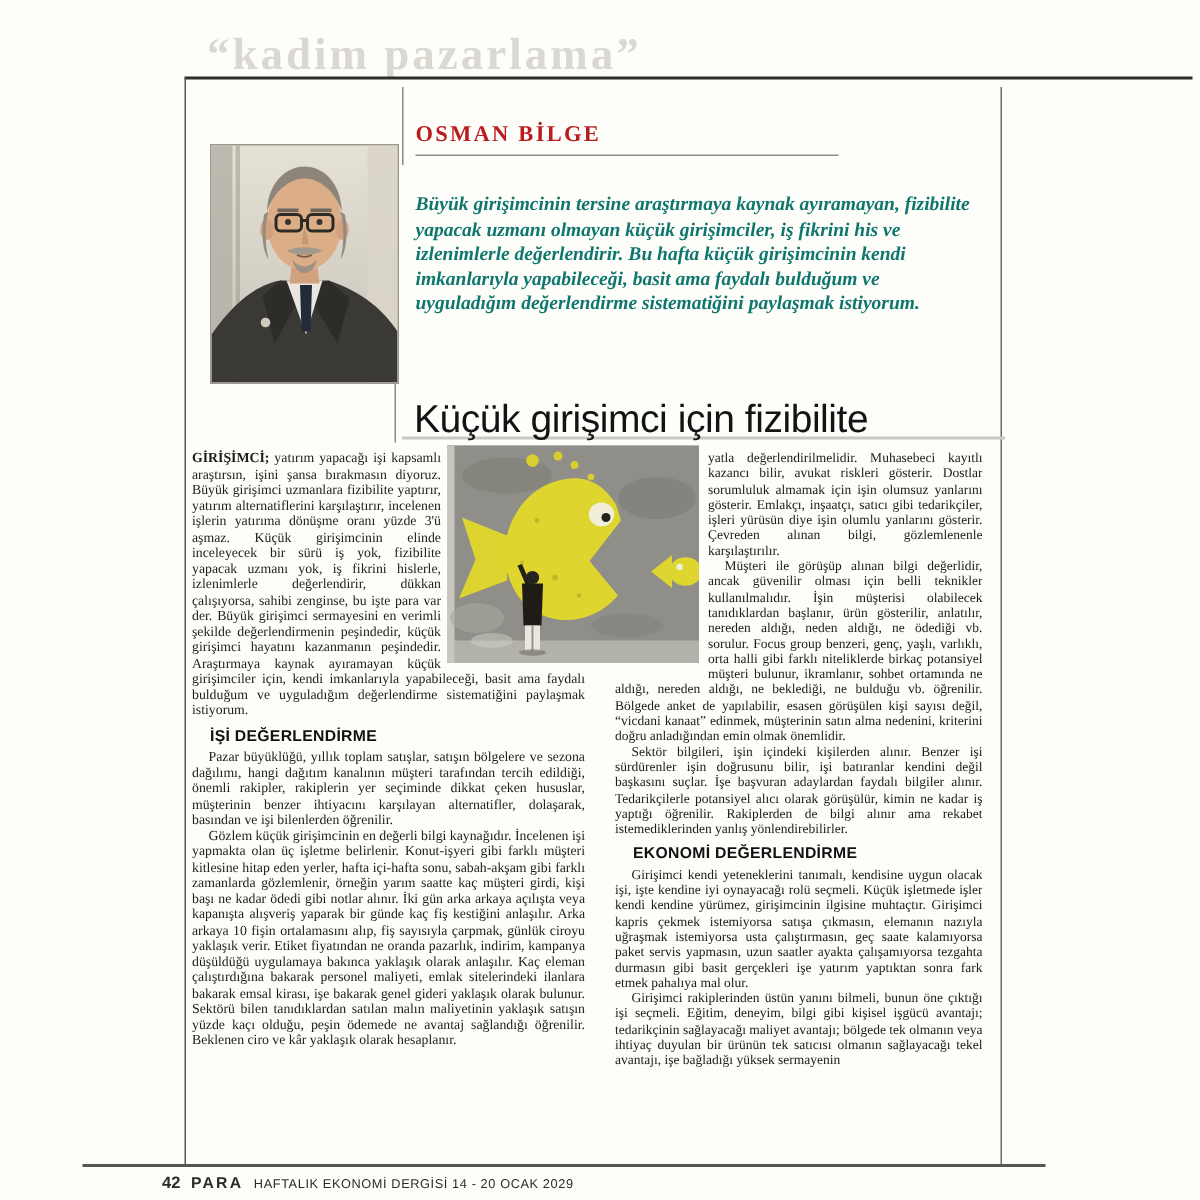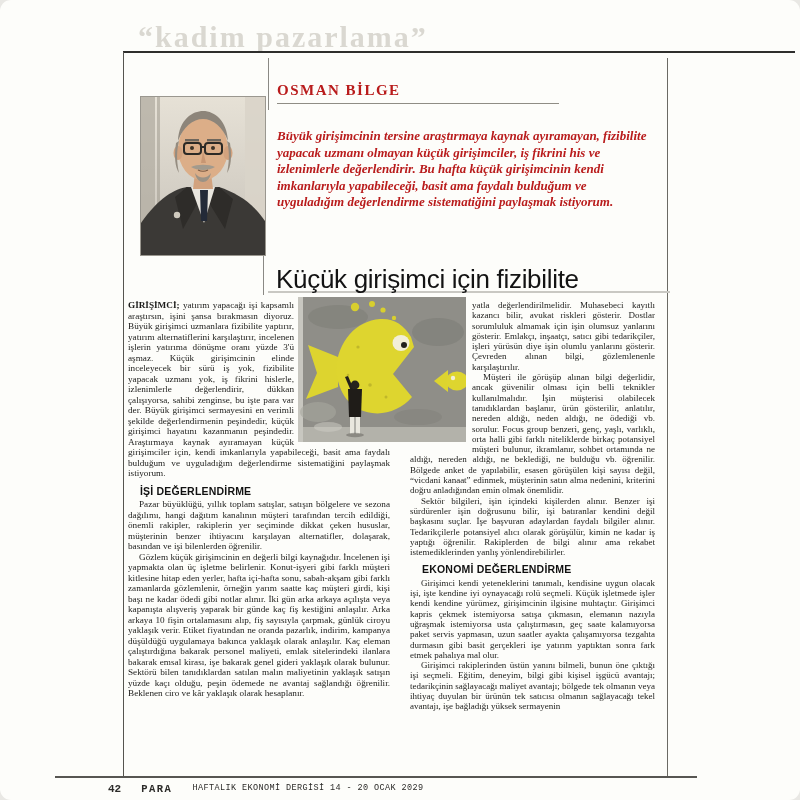--- a/index.html
+++ b/index.html
@@ -1,19 +1,19 @@
 <!DOCTYPE html>
 <html><head>
 <meta charset="utf-8">
 <style>
   html,body{margin:0;padding:0;background:#e9e8e4;}
   .page{
     position:relative;width:800px;height:800px;margin:0 auto;
     background:#fdfdfa;overflow:hidden;
-    font-family:"Liberation Serif","DejaVu Serif",serif;color:#1b1b1b;border-radius:11px;
+    font-family:"Liberation Serif","DejaVu Serif",serif;color:#1b1b1b;
   }
   
   .hline,.vline{position:absolute;background:#3a3a38;}
   .rule-top{left:123px;top:51px;width:672px;height:2px;background:#2e2e2c;}
   .rule-left{left:123px;top:52px;width:1px;height:725px;background:#55544f;}
   .rule-right{left:667px;top:58px;width:1px;height:719px;background:#6b6a64;}
   .rule-header-div{left:268px;top:58px;width:1px;height:52px;background:#8a8984;}
   .rule-title-left{left:263px;top:243px;width:1px;height:52px;background:#8a8984;}
   .rule-byline{left:277px;top:103px;width:282px;height:1px;background:#8f8d85;}
   .rule-under-title{left:268px;top:291px;width:402px;height:2px;background:#c9c8c3;}
@@ -34,21 +34,21 @@
   }
   .portrait svg{display:block;width:100%;height:100%;}
   .byline{
     position:absolute;left:277px;top:82px;
     font-family:"Liberation Serif",serif;font-size:15px;letter-spacing:1.5px;
     color:#b91c1c;font-weight:bold;
   }
   .intro{
     position:absolute;left:277px;top:128px;width:372px;
     font-style:italic;font-weight:bold;font-size:13px;line-height:16.5px;
-    color:#b91c1c;text-align:left;
+    color:#0f766e;text-align:left;
   }
   .headline{
     position:absolute;left:276px;top:247px;width:400px;
     font-family:"Liberation Sans","DejaVu Sans",sans-serif;
     font-weight:normal;font-size:26px;letter-spacing:-0.3px;color:#131313;
   }
 
   
   .body-wrap{position:absolute;left:128px;top:300px;width:529px;height:478px;}
   .col{position:absolute;top:0;font-size:9.2px;line-height:10.5px;text-align:justify;color:#1c1c1a;}
@@ -66,22 +66,22 @@
   }
   .mural{
     position:absolute;left:170px;top:-3px;width:168px;height:145px;
     background:#8f8e88;
   }
   .mural svg{display:block;width:100%;height:100%;}
 
   
   .footer{
     position:absolute;left:108px;top:783px;
-    font-family:Liberation Mono, monospace;
-    font-size:8.5px;color:#2c2b29;display:flex;align-items:flex-start;gap:20px;
+    font-family:Liberation Sans, sans-serif;
+    font-size:8.5px;color:#2c2b29;display:flex;align-items:center;gap:7px;
   }
   .footer .pgnum{font-weight:bold;font-size:11px;}
   .footer .mag{font-weight:bold;font-size:10.5px;letter-spacing:1.5px;}
   .footer .issue{letter-spacing:0.4px;}
 </style>
 </head>
 <body>
 
 <div class="page">
 

